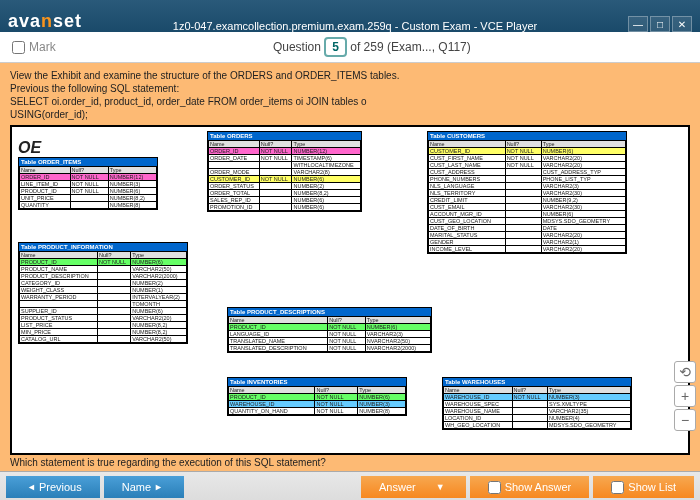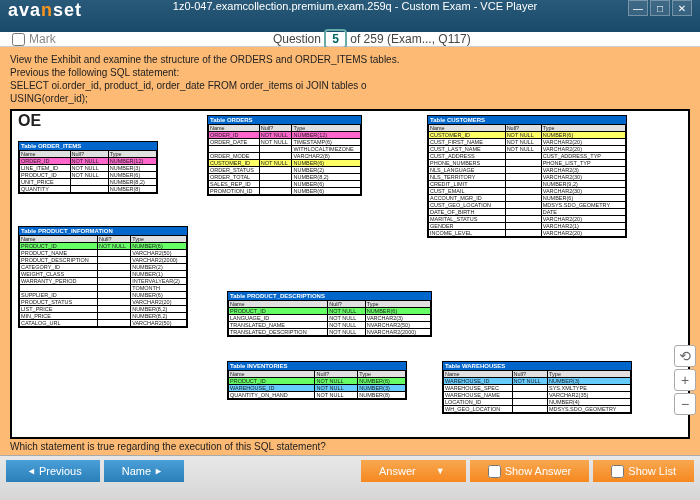--- a/index.html
+++ b/index.html
@@ -1,31 +1,31 @@
 <!DOCTYPE html>
 <html><head>
 <meta charset="utf-8">
 <style>
 * { margin: 0; padding: 0; box-sizing: border-box; font-family: Arial, sans-serif; }
 body { width: 700px; height: 500px; overflow: hidden; background: #f0f0f0; }
-.titlebar { background: linear-gradient(#2a5a7a, #1a4a6a); height: 32px; display: flex; align-items: flex-start; padding: 0 8px; color: #fff; }
+.titlebar { background: linear-gradient(#2a5a7a, #1a4a6a); height: 32px; display: flex; align-items: flex-end; padding: 0 8px; color: #fff; }
 .logo { font-size: 18px; font-weight: bold; letter-spacing: 1px; }
 .logo .orange { color: #f7941e; }
 .titlebar-title { flex: 1; text-align: center; font-size: 11px; }
 .win-controls { display: flex; gap: 2px; }
 .win-btn { width: 20px; height: 16px; background: rgba(255,255,255,0.1); border: 1px solid rgba(255,255,255,0.3); font-size: 10px; color: #fff; display: flex; align-items: center; justify-content: center; cursor: pointer; }
-.qbar { background: #fff; border-bottom: 1px solid #ccc; padding: 0 12px; display: flex; align-items: center; font-size: 12px; color: #444; }
+.qbar { background: #fff; border-bottom: 1px solid #ccc; padding: 8px 12px; display: flex; align-items: center; font-size: 12px; color: #444; }
 .mark-cb { margin-right: 4px; }
 .mark-lbl { color: #888; }
 .qcenter { flex: 1; text-align: center; }
 .qnum-box { border: 2px solid #6aa; border-radius: 4px; padding: 1px 6px; color: #066; font-weight: bold; }
 .content { background: #fdba74; height: 408px; padding: 6px 10px; overflow: hidden; font-size: 10px; color: #222; position: relative; }
 .qtext { margin-bottom: 4px; line-height: 1.3; }
 .diagram { border: 2px solid #000; height: 330px; position: relative; background: #fff; overflow: hidden; }
-.oe-label { position: absolute; top: 1px; left: 6px; font-weight: bold; font-size: 16px; }
+.oe-label { position: absolute; top: 12px; left: 6px; font-weight: bold; font-style: italic; font-size: 16px; }
 .tbl { position: absolute; border: 1px solid #000; background: #fff; font-size: 6px; }
 .tbl-title { background: #0066cc; color: #fff; font-weight: bold; padding: 1px 2px; font-size: 6px; }
 .tbl table { border-collapse: collapse; width: 100%; }
 .tbl td, .tbl th { border: 1px solid #000; padding: 0 1px; font-size: 5.5px; white-space: nowrap; }
 .tbl th { background: #e0e0e0; font-weight: normal; text-align: left; }
 .pk { background: #ff66cc; }
 .nn { background: #ffff66; }
 .fk1 { background: #66ff66; }
 .fk2 { background: #66ccff; }
 .zoom-ctrl { position: absolute; right: 4px; bottom: 40px; display: flex; flex-direction: column; gap: 2px; }

